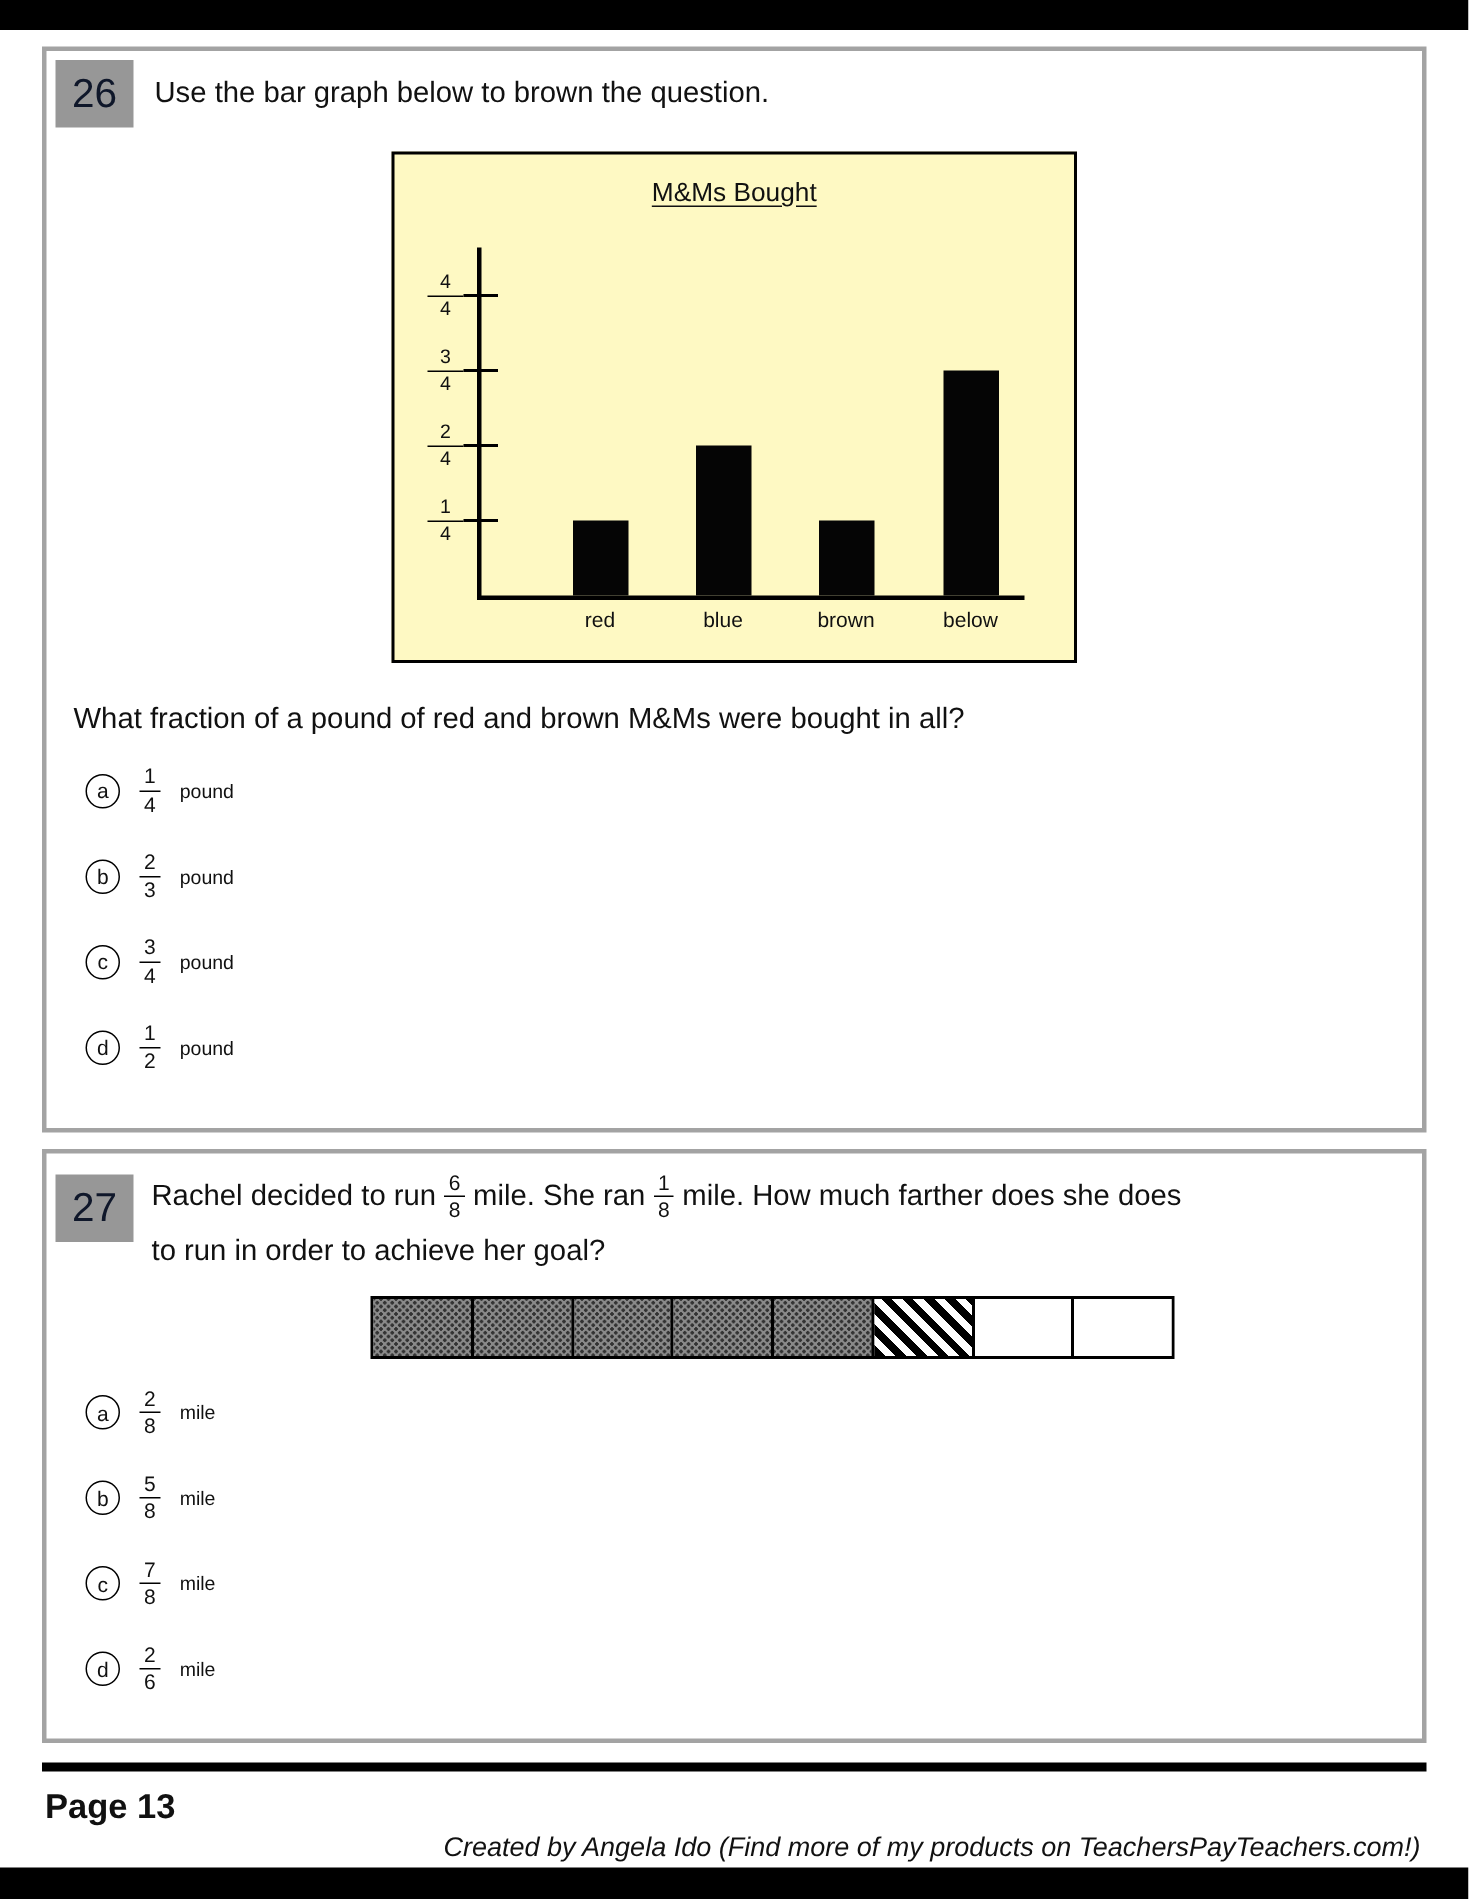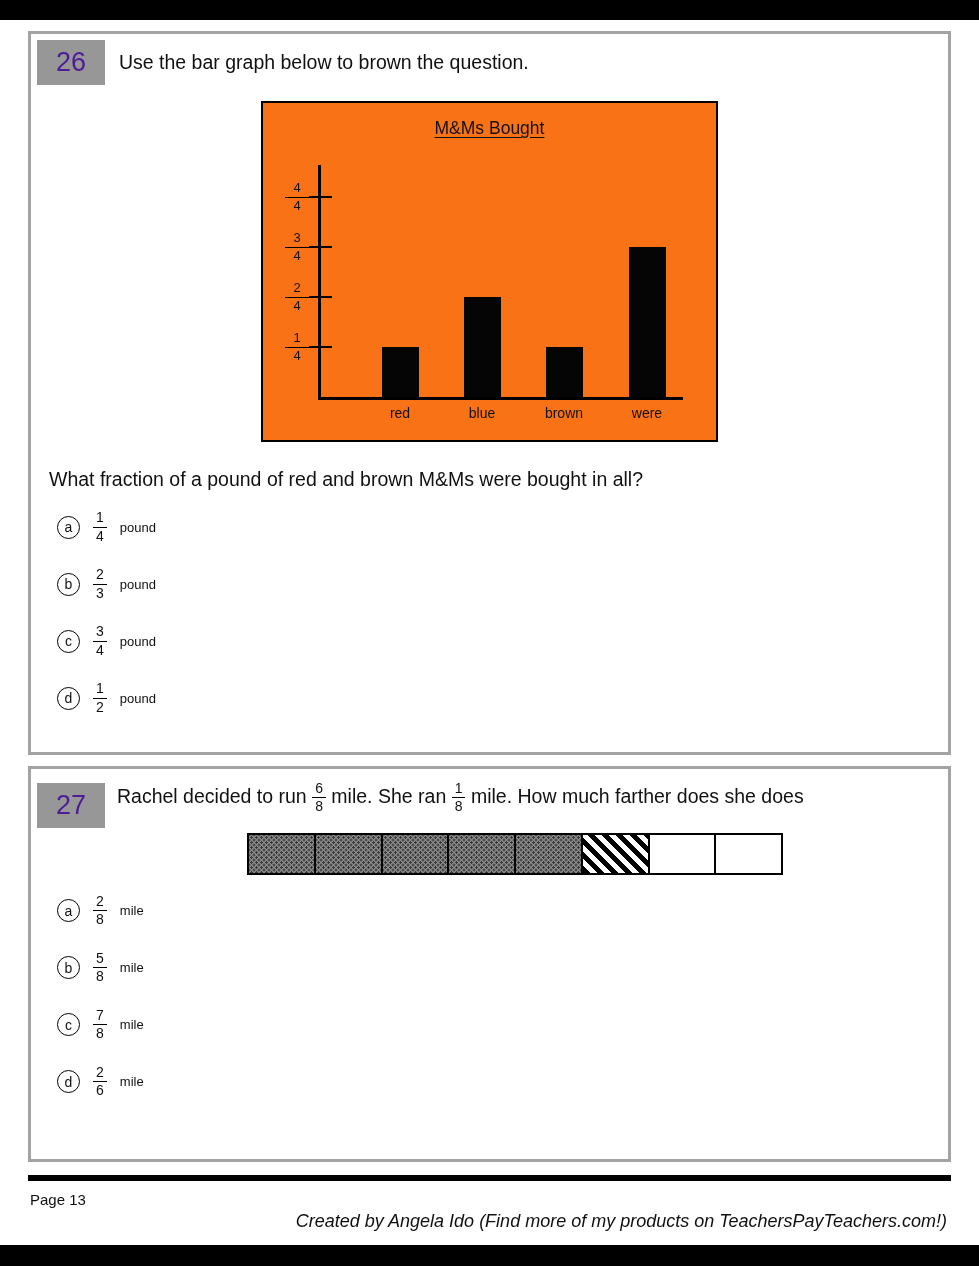--- a/index.html
+++ b/index.html
@@ -13,29 +13,29 @@
     overflow: hidden;
   }
   .topbar { height: 20px; background: #000; }
   .bottombar { position: absolute; left: 0; right: 0; bottom: 0; height: 21px; background: #000; }
 
   .qbox { margin: 11px 28px 0; border: 3px solid #a3a3a3; background: #fff; }
   #q26-box { height: 724px; }
   #q27-box { height: 396px; }
 
   .qnum {
-    width: 68px; height: 45px; background: #979797; color: #4c1d95;
+    width: 52px; height: 45px; background: #979797; color: #0f172a;
     font-size: 27px; display: flex; align-items: center; justify-content: center;
     flex: 0 0 auto;
   }
   .qhead { display: flex; align-items: center; gap: 14px; padding: 6px 10px 0 6px; }
   .qprompt, .qtext, .q27-line1, .q27-line2 { font-size: 19.5px; }
 
   
-  .chart-box { width: 457px; margin: 16px auto 0; border: 2.5px solid #000; padding-bottom: 40px; background: #f97316; }
+  .chart-box { width: 457px; margin: 16px auto 0; border: 2.5px solid #000; padding-bottom: 40px; background: #fef9c3; }
   .chart-title { text-align: center; font-size: 17.5px; margin-top: 15px; text-decoration: underline; text-underline-offset: 3px; }
   .plot-area {
     position: relative; width: 365px; height: 235px; margin: 26px 0 0 55px;
     border-left: 3px solid #000; border-bottom: 3px solid #000;
   }
   .bar { position: absolute; bottom: 0; width: 37px; background: #050505; }
   .tick { position: absolute; left: -12px; width: 23px; height: 2.5px; background: #000; }
   .ytick-label { position: absolute; left: -36px; width: 24px; text-align: center; font-size: 13px; line-height: 1.1; }
   .ytick-label .num { display: block; border-bottom: 1.5px solid #000; padding-bottom: 1px; }
   .ytick-label .den { display: block; padding-top: 1px; }
@@ -66,21 +66,21 @@
     background-image: radial-gradient(#333 28%, transparent 32%), radial-gradient(#333 28%, transparent 32%);
     background-size: 5px 5px; background-position: 0 0, 2.5px 2.5px;
   }
   .seg-striped { background: repeating-linear-gradient(45deg, #000 0 5px, #fff 5px 10px); }
   .seg-white { background: #fff; }
 
   
   .footer-rule { height: 6px; background: #000; margin: 13px 28px 0; }
   .footer-row { display: flex; align-items: baseline; justify-content: space-between; margin: 10px 30px 0; }
   .footer-title { font-size: 23px; }
-  .footer-page { font-size: 15px; }
+  .footer-page { font-size: 23px; font-weight: bold; }
   .footer-credit { text-align: right; font-style: italic; font-size: 18px; margin: 3px 32px 0; }
 </style>
 </head>
 <body>
 
 <div class="topbar"></div>
 
 <div class="qbox" id="q26-box">
   <div class="qhead">
     <div class="qnum">26</div>
@@ -90,21 +90,21 @@
   <div class="chart-box">
     <div class="chart-title">M&amp;Ms Bought</div>
     <div class="plot-area">
         <div class="bar" style="left: 61px; height: 50px; background: rgb(5, 5, 5);"></div>
         <div class="xlabel" style="left: 39px;">red</div>
         <div class="bar" style="left: 143px; height: 100px; background: rgb(5, 5, 5);"></div>
         <div class="xlabel" style="left: 121px;">blue</div>
         <div class="bar" style="left: 225px; height: 50px; background: rgb(5, 5, 5);"></div>
         <div class="xlabel" style="left: 203px;">brown</div>
         <div class="bar" style="left: 308px; height: 150px; background: rgb(5, 5, 5);"></div>
-        <div class="xlabel" style="left: 286px;">were</div>
+        <div class="xlabel" style="left: 286px;">below</div>
         <div class="tick" style="bottom: 199px;"></div>
         <div class="ytick-label" style="bottom: 184px;">
           <span class="num">4</span>
           <span class="den">4</span>
         </div>
         <div class="tick" style="bottom: 149px;"></div>
         <div class="ytick-label" style="bottom: 134px;">
           <span class="num">3</span>
           <span class="den">4</span>
         </div>
@@ -167,20 +167,21 @@
       <span class="num">6</span>
       <span class="den">8</span>
     </span>
     <span>mile. She ran</span>
     <span class="frac">
       <span class="num">1</span>
       <span class="den">8</span>
     </span>
     <span>mile. How much farther does she does</span>
   </div>
+  <div class="q27-line2">to run in order to achieve her goal?</div>
 
   <div class="strip">
       <div class="seg seg-shaded"></div>
       <div class="seg seg-shaded"></div>
       <div class="seg seg-shaded"></div>
       <div class="seg seg-shaded"></div>
       <div class="seg seg-shaded"></div>
       <div class="seg seg-striped"></div>
       <div class="seg seg-white"></div>
       <div class="seg seg-white"></div>

